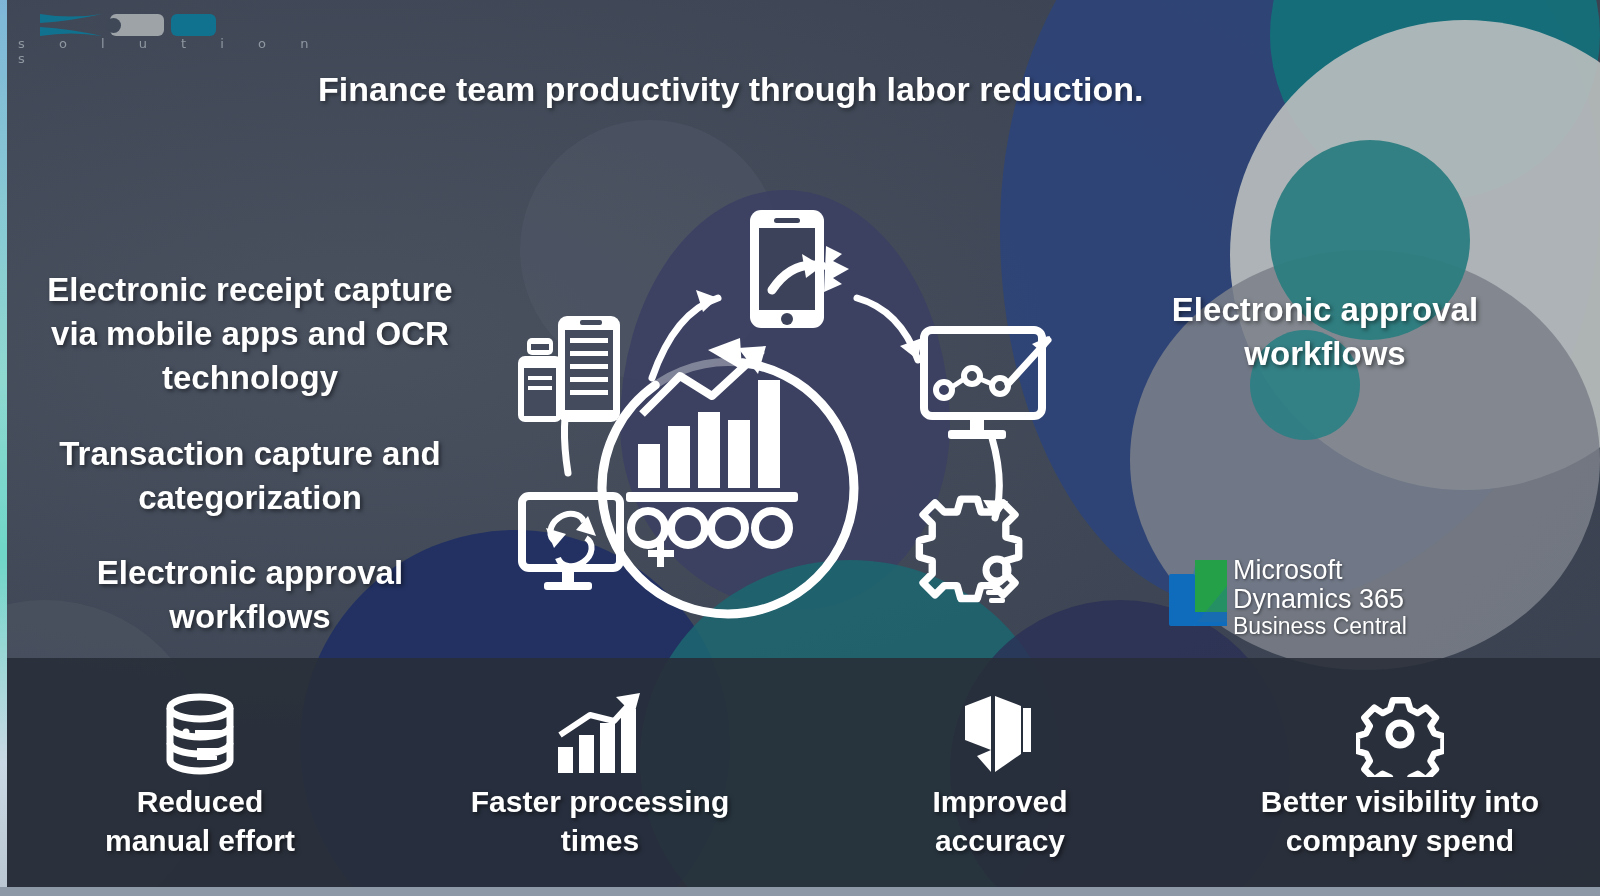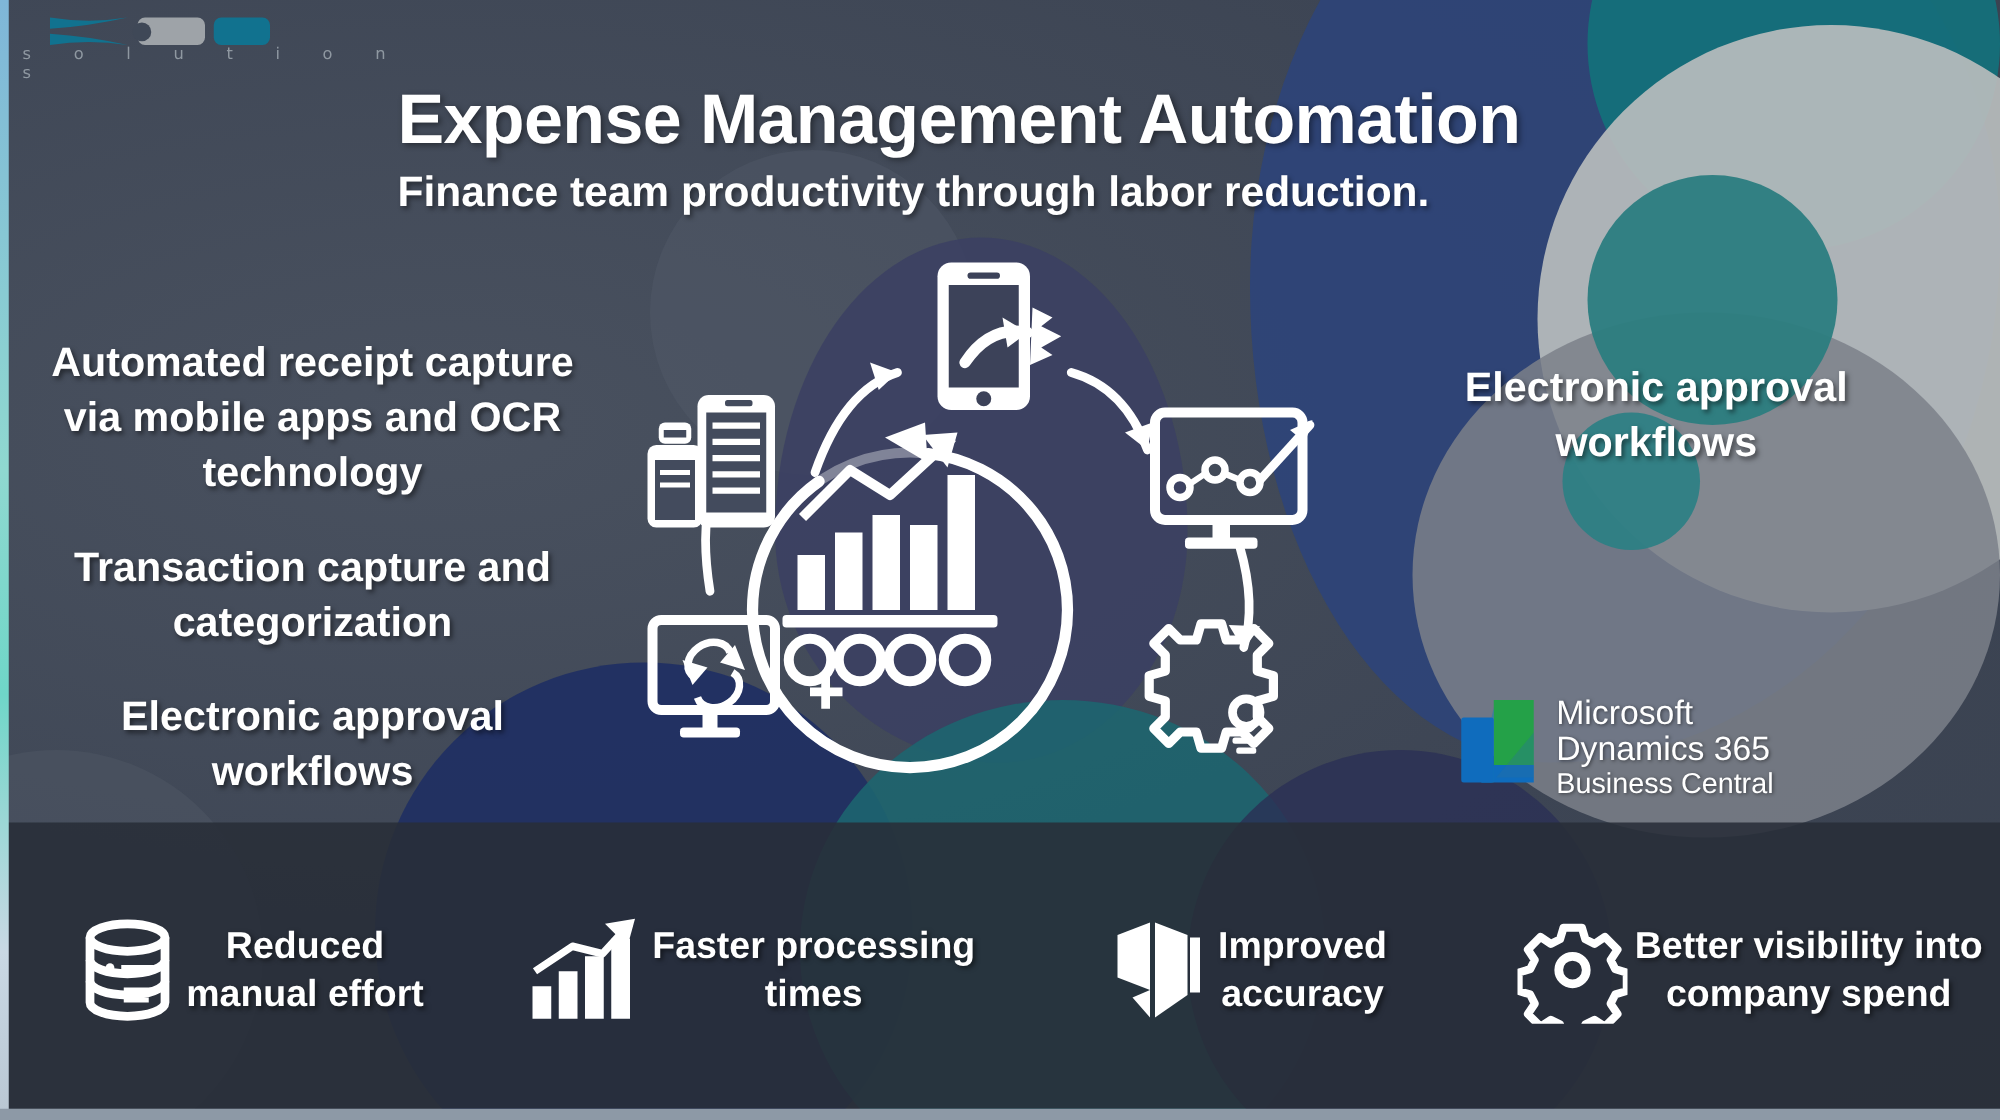--- a/index.html
+++ b/index.html
@@ -131,37 +131,37 @@
   .col-right { left:1110px;top:288px; width:430px; }
   .feat {
     font-size:33px; font-weight:bold; color:#fff; line-height:1.33;
     text-shadow:2px 2px 4px rgba(0,0,0,.5);
     margin-bottom:32px;
   }
   .col-right .feat { margin-bottom:48px; }
   
   .d365 {
     position:absolute; left:1165px; top:556px; z-index:40;
-    display:flex; align-items:flex-start; gap:14px;
+    display:flex; align-items:flex-start; gap:2px;
   }
   .d365-text { color:#fff; text-shadow:1px 1px 3px rgba(0,0,0,.5); }
   .d365-l1 { font-size:27px; line-height:1.08; }
   .d365-l2 { font-size:27px; line-height:1.08; }
   .d365-l3 { font-size:23px; line-height:1.12; }
   
   .center { position:absolute; left:500px; top:198px; width:580px; height:460px; z-index:35; }
   
   .bottom-bar {
     position:absolute; left:0; top:658px; width:1600px; height:229px;
     background:rgba(40,46,56,.88);
     z-index:50;
     display:flex;
   }
   .bcell {
-    flex:1; display:flex; flex-direction:row;
+    flex:1; display:flex; flex-direction:column;
     align-items:center; justify-content:center; gap:6px;
     padding-top:6px;
   }
   .bicon { height:84px; display:flex; align-items:center; justify-content:center; }
   .blabel {
     font-size:30px; font-weight:bold; color:#fff; text-align:center;
     line-height:1.3; text-shadow:2px 2px 4px rgba(0,0,0,.55);
   }
 </style>
 </head>
@@ -192,26 +192,25 @@
         <path d="M2 15 Q33 17 64 24 Q33 19 2 24 Z" fill="#11728f"></path>
       </svg>
       <div class="lm-pill-gray"></div>
       <div class="lm-notch"></div>
       <div class="lm-pill-teal"></div>
     </div>
     <div class="logo-sub">s o l u t i o n s</div>
   </div>
 
   <div class="titles">
-    <div class="title">Expense Management Automation</div>
     <div class="subtitle">Finance team productivity through labor reduction.</div>
   </div>
 
   <div class="col col-left">
-    <div class="feat">Automated receipt capture via mobile apps and OCR technology</div>
+    <div class="feat">Electronic receipt capture via mobile apps and OCR technology</div>
     <div class="feat">Transaction capture and categorization</div>
     <div class="feat">Electronic approval workflows</div>
   </div>
 
   <div class="col col-right">
     <div class="feat">Electronic approval workflows</div>
   </div>
 
   <div class="d365">
     <svg width="66" height="82" viewBox="0 0 66 82">

